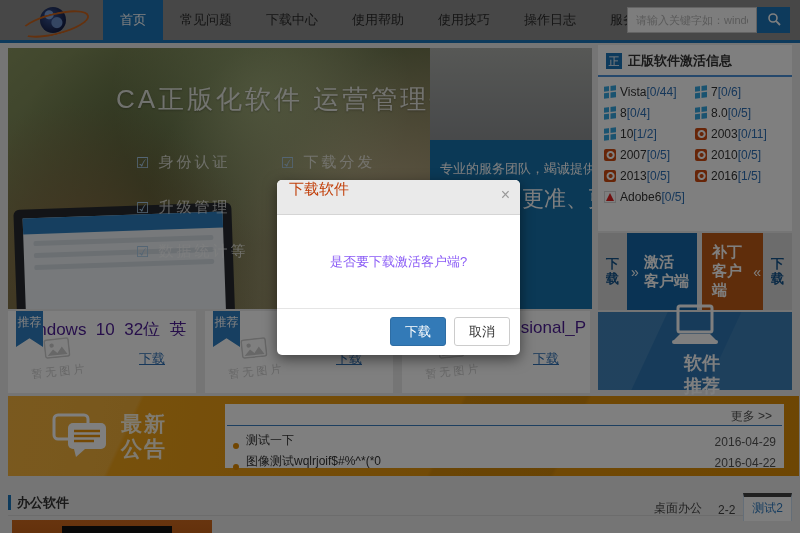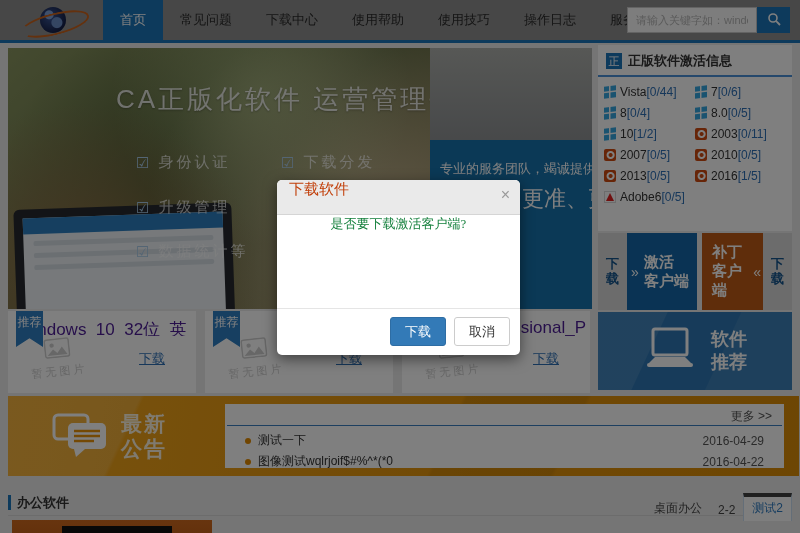--- a/index.html
+++ b/index.html
@@ -92,36 +92,36 @@
     display:flex;flex-direction:column;justify-content:center;}
   .cb-main .l1,.cb-main .l2{line-height:1.25;}
   .cb-blue .cb-main{background:#1467a8;padding-left:17px;}
   .cb-orange .cb-main{background:#bf5b16;padding-right:15px;align-items:flex-start;padding-left:10px;}
   .cb-chev{position:absolute;top:50%;transform:translateY(-50%);font-size:14px;color:#fff;font-weight:normal;}
   .cb-blue .cb-chev{left:4px;}
   .cb-orange .cb-chev{right:2px;}
 
   .rec-panel{position:absolute;left:598px;top:312px;width:194px;height:78px;background:#2e77b4;
     background-image:linear-gradient(115deg,rgba(255,255,255,.10) 30%,transparent 30.5% 62%,rgba(255,255,255,.07) 62.5%);
-    display:flex;align-items:center;justify-content:center;cursor:pointer;}
+    display:flex;align-items:center;justify-content:center;cursor:pointer;flex-direction:column;}
   .rec-text{margin-left:14px;color:#fff;font-size:18px;font-weight:bold;line-height:1.3;}
 
   
   .announce{position:absolute;left:8px;top:396px;width:791px;height:80px;
     background-image:
       linear-gradient(115deg,rgba(255,255,255,.14) 16%,transparent 16.5% 55%,rgba(0,0,0,.07) 55.5% 70%,transparent 70.5%),
       linear-gradient(100deg,#f3a71e,#e3930a 60%,#db8c06);}
   .ann-icon{position:absolute;left:44px;top:15px;}
   .ann-name{position:absolute;left:113px;top:15px;color:rgba(255,250,235,.95);
     font-size:21px;font-weight:bold;line-height:1.2;letter-spacing:2px;}
   .ann-panel{position:absolute;left:217px;top:8px;width:559px;height:64px;background:#fff;}
   .ann-more{position:absolute;right:12px;top:4px;font-size:12px;color:#555;cursor:pointer;}
   .ann-rule{position:absolute;left:2px;right:2px;top:21px;border-bottom:1px solid #3a7fc1;}
   .ann-list{position:absolute;left:0;right:0;top:26px;}
-  .ann-row{display:flex;align-items:center;padding:2px 20px;font-size:12px;color:#333;cursor:pointer;}
+  .ann-row{display:flex;align-items:flex-end;padding:2px 8px;font-size:12px;color:#333;cursor:pointer;}
   .dot{width:6px;height:6px;border-radius:50%;background:#e28a00;margin-right:7px;flex:0 0 auto;}
   .ann-date{margin-left:auto;color:#555;}
 
   
   .sec-head{position:absolute;left:8px;top:493px;width:784px;height:22px;border-bottom:1px solid #d8d8d8;}
   .sec-title{float:left;border-left:3px solid #1b74b8;padding-left:6px;font-size:13px;
     font-weight:bold;color:#333;line-height:15px;margin-top:2px;}
   .tabs{float:right;display:flex;align-items:flex-end;}
   .tab{padding:4px 8px;font-size:12px;color:#444;cursor:pointer;}
   .tab.active{background:#fdfdfd;color:#2d7ac0;border:1px solid #c9ddf0;border-bottom:none;
@@ -130,22 +130,22 @@
     background:linear-gradient(180deg,#d06a1e,#b85510);}
   .box-screen{position:absolute;left:50px;top:6px;width:110px;height:30px;background:#111;}
 
   
   .backdrop{position:absolute;inset:0;background:rgba(0,0,0,.5);z-index:50;}
   .modal{position:absolute;left:277px;top:180px;width:243px;height:175px;background:#fff;
     border-radius:5px;box-shadow:0 4px 14px rgba(0,0,0,.5);z-index:100;overflow:hidden;}
   .modal-head{height:34px;background:#eaeaea;border-bottom:1px solid #d5d5d5;position:relative;}
   .modal-title{position:absolute;left:12px;top:0;font-size:15px;color:#c2410c;}
   .modal-close{position:absolute;right:10px;top:6px;font-size:16px;color:#9a9a9a;cursor:pointer;}
-  .modal-body{height:93px;display:flex;align-items:flex-start;justify-content:center;
-    font-size:13px;color:#15803d;font-family:Liberation Serif, serif;}
+  .modal-body{height:93px;display:flex;align-items:center;justify-content:center;
+    font-size:13px;color:#8b5cf6;}
   .modal-foot{height:46px;border-top:1px solid #e5e5e5;display:flex;align-items:center;
     justify-content:flex-end;padding-right:10px;box-sizing:border-box;}
   .btn{height:29px;padding:0 14px;font-size:13px;border-radius:3px;cursor:pointer;}
   .btn-primary{background:#337ab7;border:1px solid #2e6da4;color:#fff;margin-right:8px;}
   .btn-default{background:#fff;border:1px solid #ccc;color:#333;}
 </style>
 </head>
 <body>
 
 <div id="app">

